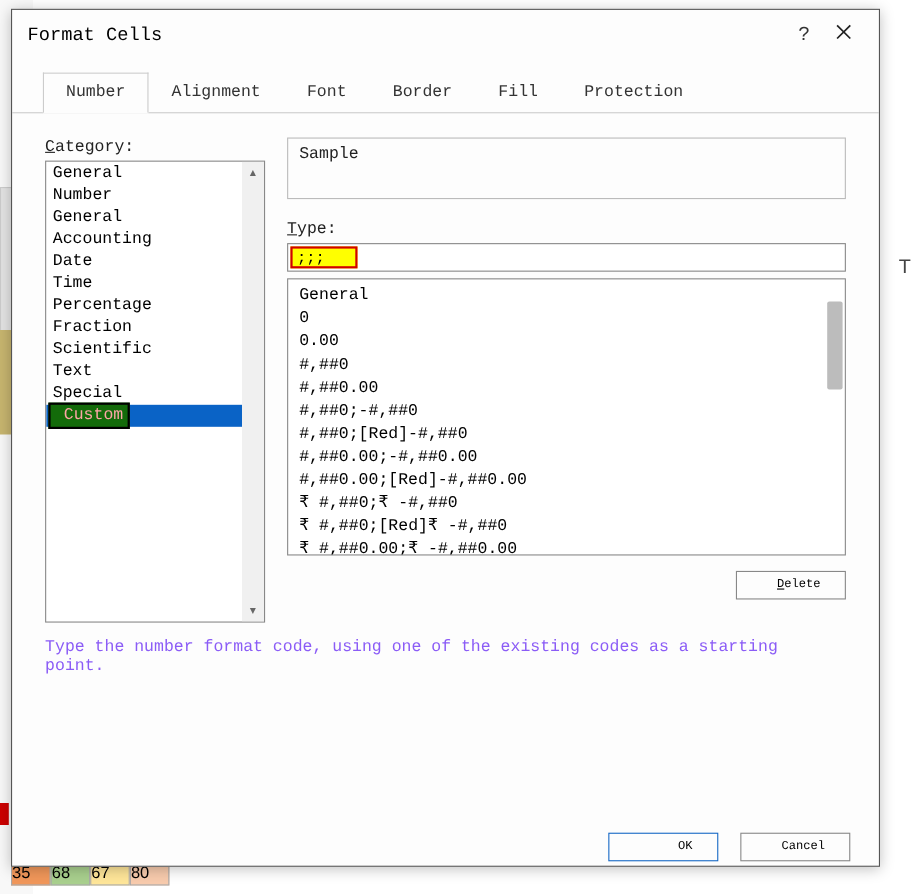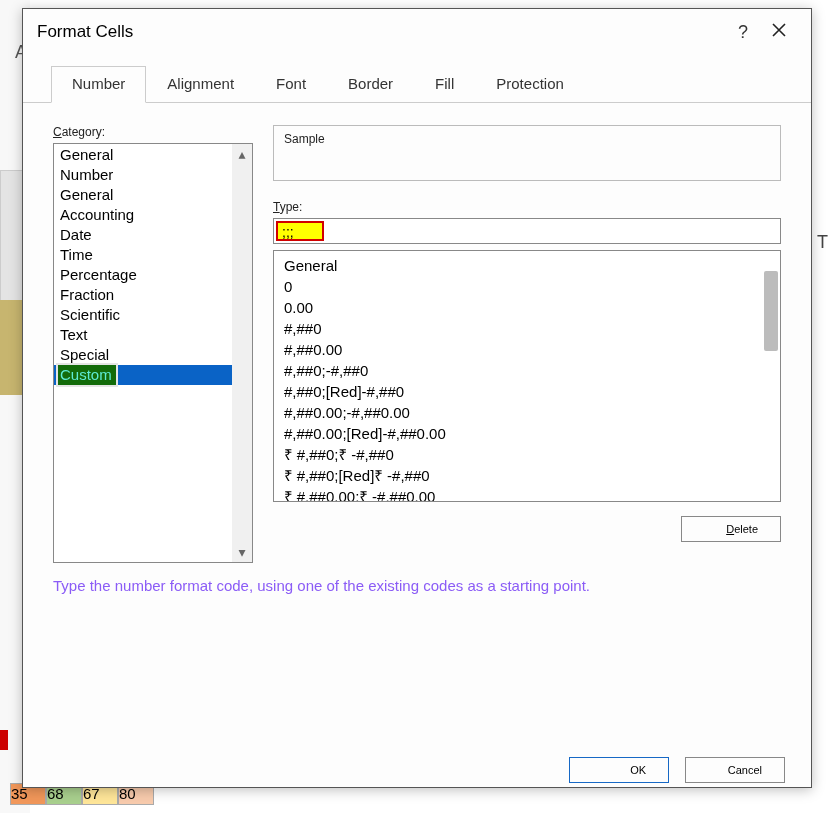--- a/index.html
+++ b/index.html
@@ -45,26 +45,26 @@
     text-align:left; line-height:20px;
   }
   .bg-c1{background:#f1975a;}
   .bg-c2{background:#a9d08e;}
   .bg-c3{background:#ffe699;}
   .bg-c4{background:#f8cbad;}
   .bg-side-red { position:absolute; left:0; top:730px; width:8px; height:20px; background:#c00;}
 
   .dialog {
     position: absolute;
-    left: 22px; top: 8px;
+    left: 10px; top: 8px;
     width: 790px; height: 780px;
     background: #fdfdfd;
     border: 1px solid #555;
     box-shadow: 0 2px 12px rgba(0,0,0,0.25);
-    display:flex; flex-direction:column;
+    display:flex; flex-direction:column;font-family:Liberation Mono, monospace;
   }
   .titlebar {
     height: 46px;
     display:flex; align-items:center;
     padding: 0 14px;
     font-size:17px;
   }
   .titlebar .title { flex:1; }
   .titlebar .help, .titlebar .close {
     width:36px; text-align:center; font-size:18px; color:#333;
@@ -92,21 +92,21 @@
     border:1px solid #ccc;
     border-bottom:1px solid #fdfdfd;
   }
 
   .body {
     flex:1;
     padding: 20px 30px 10px 30px;
     position:relative;
   }
   .cat-label, .sample-label, .type-label {
-    font-size:12px; color:#222;
+    font-size:15px; color:#222;
   }
   .underline-first::first-letter { text-decoration:underline; }
 
   .layout {
     display:flex; gap:20px;
     margin-top:2px;
   }
   .cat-col { width:200px; }
   .listbox {
     margin-top:4px;
@@ -122,23 +122,23 @@
     font-size:15px; line-height:20px;
     cursor:pointer;
   }
   .listbox .item.selected {
     background:#0a63c6;
     color:#fff;
   }
   .listbox .item.selected .hl {
     display:inline-block;
     background:#136b0a;
-    border:2px solid #e5e5e5;
-    color:#5eead4;
-    padding:0 4px 0 2px;
+    border:2px solid #000000;
+    color:#fca5a5;
+    padding:0 4px 0 12px;
     margin:-2px -4px -2px -4px;
   }
   .listbox .scrolltrack {
     position:absolute; right:0; top:0; width:20px; height:100%;
     background:#f0f0f0;
   }
   .listbox .scroll-up, .listbox .scroll-down {
     position:absolute; right:0; width:20px; height:20px;
     display:flex;align-items:center;justify-content:center;
     color:#666;

